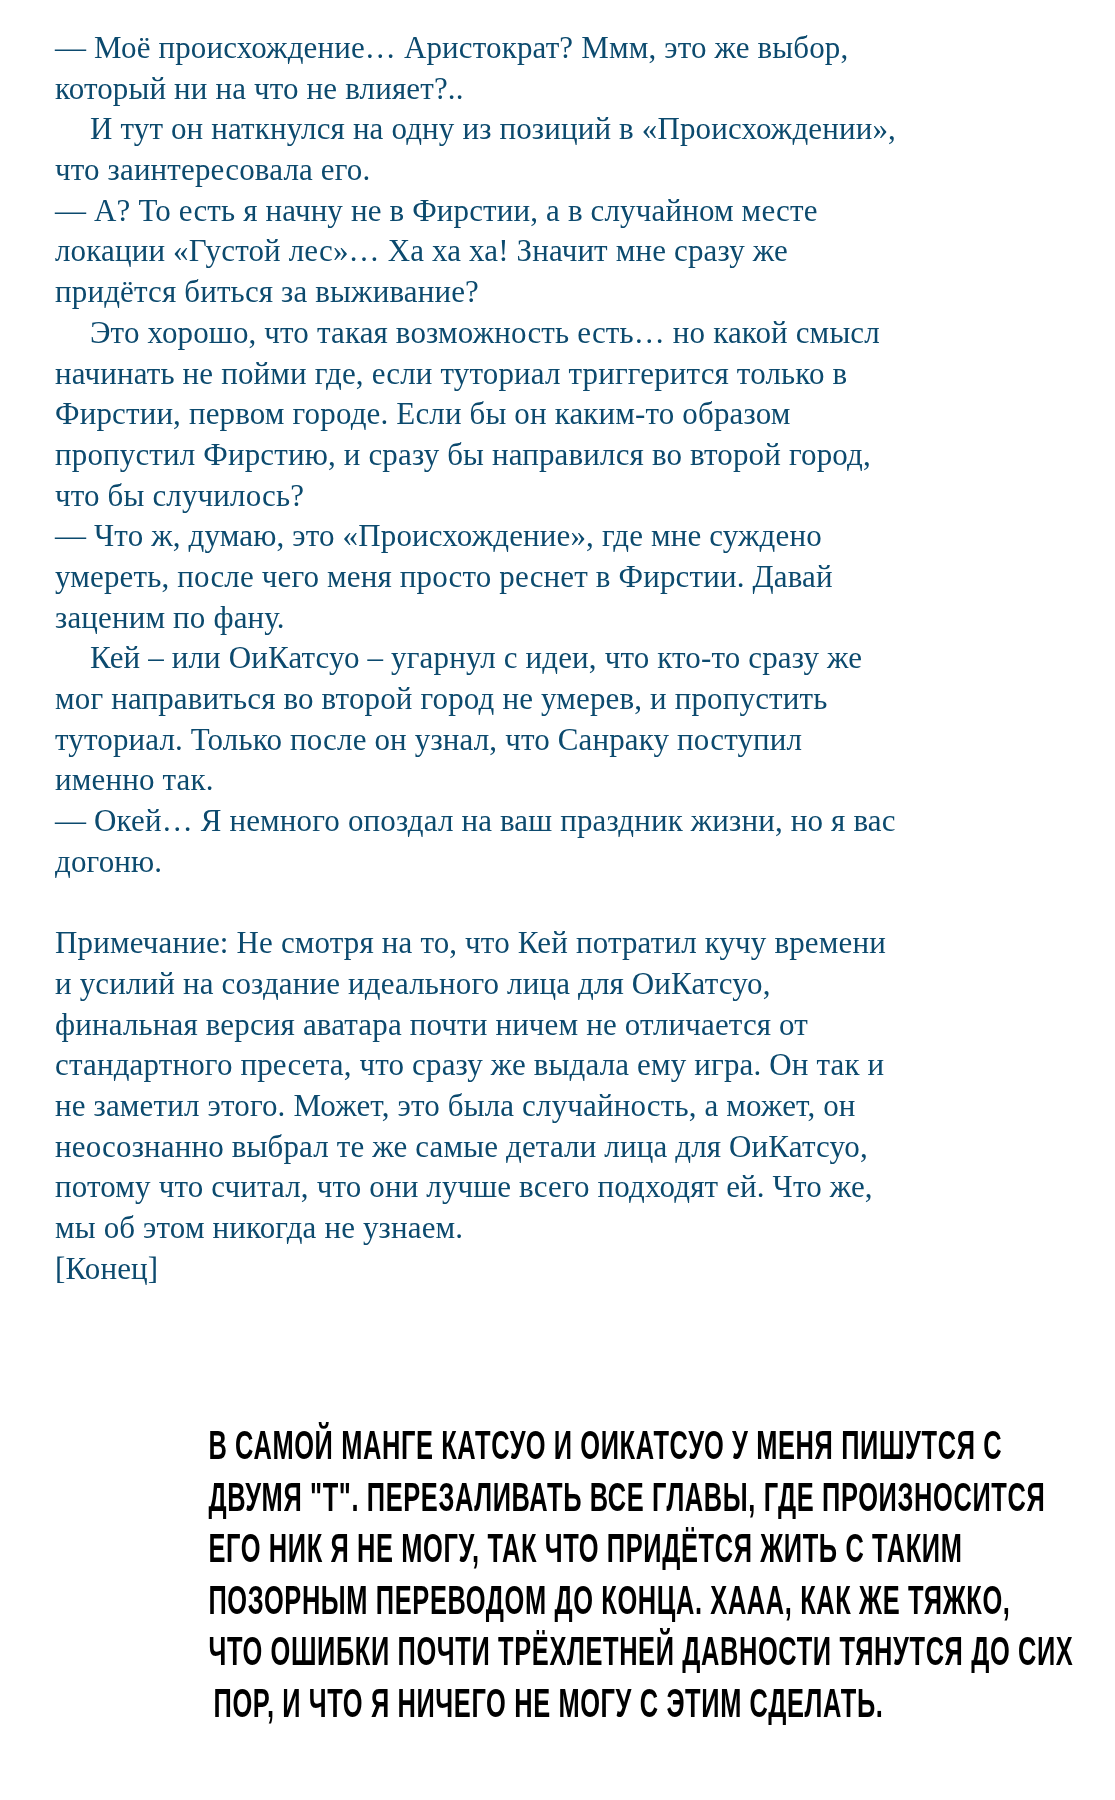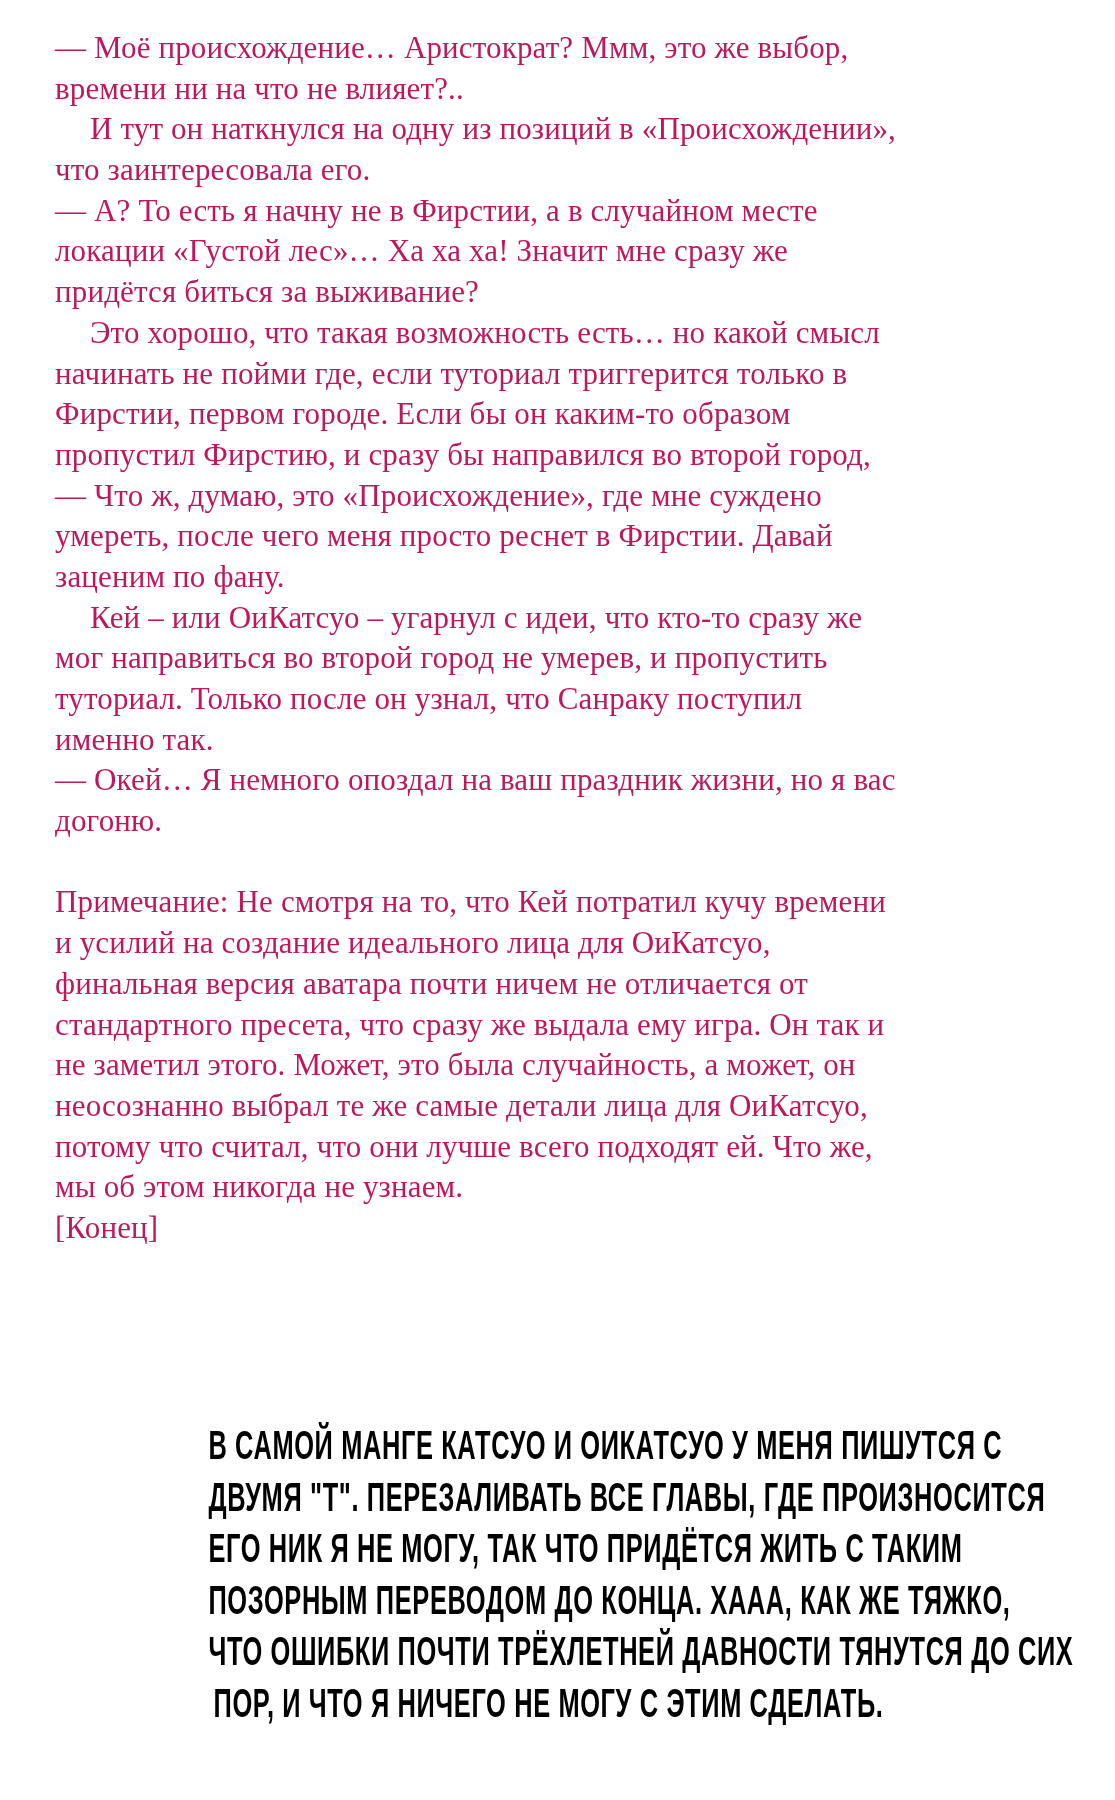--- a/index.html
+++ b/index.html
@@ -6,21 +6,21 @@
   body { width: 1115px; height: 1800px; position: relative; overflow: hidden; color: #111111; }
   .page { position: absolute; left: 0; top: 0; width: 1115px; height: 1800px; background: #ffffff; }
   .story { position: absolute; left: 55px; top: 28px; width: 1020px; }
   .line {
     font-family: "Liberation Serif", "DejaVu Serif", serif;
     font-size: 31px;
     line-height: 40.7px;
     height: 40.7px;
     white-space: pre;
     letter-spacing: 0.15px;
-    color: #be185d;
+    color: #0c4a6e;
   }
   .line.indent { padding-left: 35px; font-family: Liberation Serif, serif; }
   .line.blank { height: 40.7px; }
   .note-block {
     position: absolute; left: 0; top: 1420px; width: 1097px;
     text-align: center;
   }
   .bold-line {
     font-family: "Liberation Sans", "DejaVu Sans", sans-serif;
     font-weight: bold;
@@ -34,30 +34,31 @@
     transform-origin: 50% 50%;
     letter-spacing: 1px;
   }
 </style>
 </head>
 <body>
 
 <div class="page">
   <div class="story">
     <div class="line">— Моё происхождение… Аристократ? Ммм, это же выбор,</div>
-    <div class="line">времени ни на что не влияет?..</div>
+    <div class="line">который ни на что не влияет?..</div>
     <div class="line indent">И тут он наткнулся на одну из позиций в «Происхождении»,</div>
     <div class="line">что заинтересовала его.</div>
     <div class="line">— А? То есть я начну не в Фирстии, а в случайном месте</div>
     <div class="line">локации «Густой лес»… Ха ха ха! Значит мне сразу же</div>
     <div class="line">придётся биться за выживание?</div>
     <div class="line indent">Это хорошо, что такая возможность есть… но какой смысл</div>
     <div class="line">начинать не пойми где, если туториал триггерится только в</div>
     <div class="line">Фирстии, первом городе. Если бы он каким-то образом</div>
     <div class="line">пропустил Фирстию, и сразу бы направился во второй город,</div>
+    <div class="line">что бы случилось?</div>
     <div class="line">— Что ж, думаю, это «Происхождение», где мне суждено</div>
     <div class="line">умереть, после чего меня просто реснет в Фирстии. Давай</div>
     <div class="line">заценим по фану.</div>
     <div class="line indent">Кей – или ОиКатсуо – угарнул с идеи, что кто-то сразу же</div>
     <div class="line">мог направиться во второй город не умерев, и пропустить</div>
     <div class="line">туториал. Только после он узнал, что Санраку поступил</div>
     <div class="line">именно так.</div>
     <div class="line">— Окей… Я немного опоздал на ваш праздник жизни, но я вас</div>
     <div class="line">догоню.</div>
     <div class="line blank"></div>

